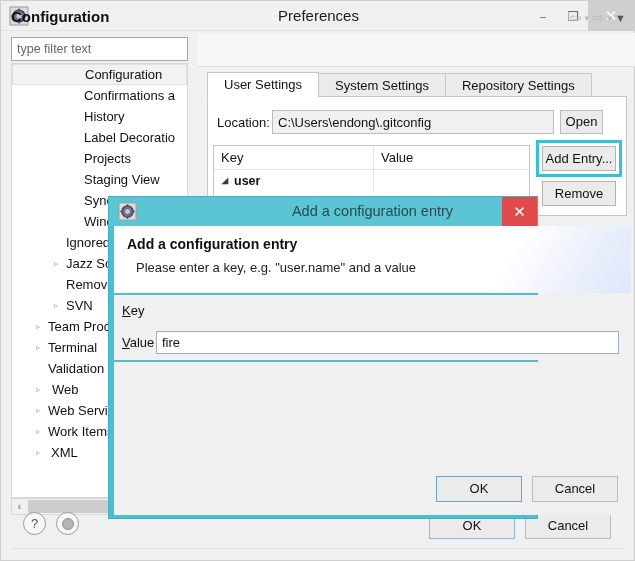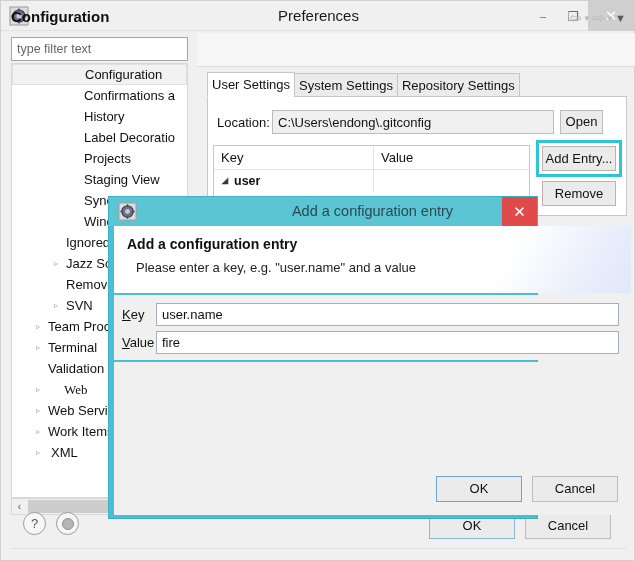--- a/index.html
+++ b/index.html
@@ -120,21 +120,21 @@
   .nav-icons .cv { font-size: 9px; }
   .nav-icons .cv.dark { color: #5a5a5a; font-size: 11px; }
 
   .tabbar {
     position: absolute; left: 206px; top: 71px;
     display: flex; align-items: flex-end;
     font-size: 13px;
   }
   .tab {
     height: 24px; line-height: 23px;
-    padding: 0 4px;
+    padding: 0 16px;
     border: 1px solid #c6c6c6;
     background: #ebebeb;
     color: #111;
     margin-right: -1px;
   }
   .tab.active {
     background: #ffffff;
     border-bottom: 1px solid #ffffff;
     height: 25px; line-height: 24px;
   }
@@ -381,21 +381,21 @@
           <div class="tree-item"><span style="padding-left: 72px;">Staging View</span></div>
           <div class="tree-item"><span style="padding-left: 72px;">Synchronize</span></div>
           <div class="tree-item"><span style="padding-left: 72px;">Window Cach</span></div>
           <div class="tree-item"><span style="padding-left: 54px;">Ignored</span></div>
           <div class="tree-item"><span class="tree-arrow" style="left: 42px;">▹</span><span style="padding-left: 54px;">Jazz Source C</span></div>
           <div class="tree-item"><span style="padding-left: 54px;">Remove</span></div>
           <div class="tree-item"><span class="tree-arrow" style="left: 42px;">▹</span><span style="padding-left: 54px;">SVN</span></div>
           <div class="tree-item"><span class="tree-arrow" style="left: 24px;">▹</span><span style="padding-left: 36px;">Team Process</span></div>
           <div class="tree-item"><span class="tree-arrow" style="left: 24px;">▹</span><span style="padding-left: 36px;">Terminal</span></div>
           <div class="tree-item"><span style="padding-left: 36px;">Validation</span></div>
-          <div class="tree-item"><span class="tree-arrow" style="left: 24px;">▹</span><span style="padding-left: 52px; font-family: Liberation Serif, serif;">Web</span></div>
+          <div class="tree-item"><span class="tree-arrow" style="left: 24px;">▹</span><span style="padding-left: 40px;">Web</span></div>
           <div class="tree-item"><span class="tree-arrow" style="left: 24px;">▹</span><span style="padding-left: 36px;">Web Services</span></div>
           <div class="tree-item"><span class="tree-arrow" style="left: 24px;">▹</span><span style="padding-left: 36px;">Work Items</span></div>
           <div class="tree-item"><span class="tree-arrow" style="left: 24px;">▹</span><span style="padding-left: 39px;">XML</span></div>
         </div>
     </div>
     <div class="tree-hscroll">
       <div class="arrowL">‹</div>
       <div class="thumb"></div>
     </div>
 
@@ -475,23 +475,20 @@
 
     <div class="dlg-banner">
       <div class="dlg-banner-grad"></div>
       <h1>Add a configuration entry</h1>
       <p>Please enter a key, e.g. "user.name" and a value</p>
     </div>
 
     <div class="dlg-fieldarea">
       <div class="fld-row" style="top:8px;width:517px;">
         <div class="fld-label"><u>K</u><span>ey</span></div>
-        <div class="fld-input" style="width:463px;">
-          <span>user.name</span>
-        </div>
       </div>
       <div class="fld-row" style="top:36px;width:517px;">
         <div class="fld-label"><u>V</u><span>alue</span></div>
         <div class="fld-input" style="width:463px;">
           <span>fire</span>
         </div>
       </div>
     </div>
 
     <div class="dlg-body"></div>

